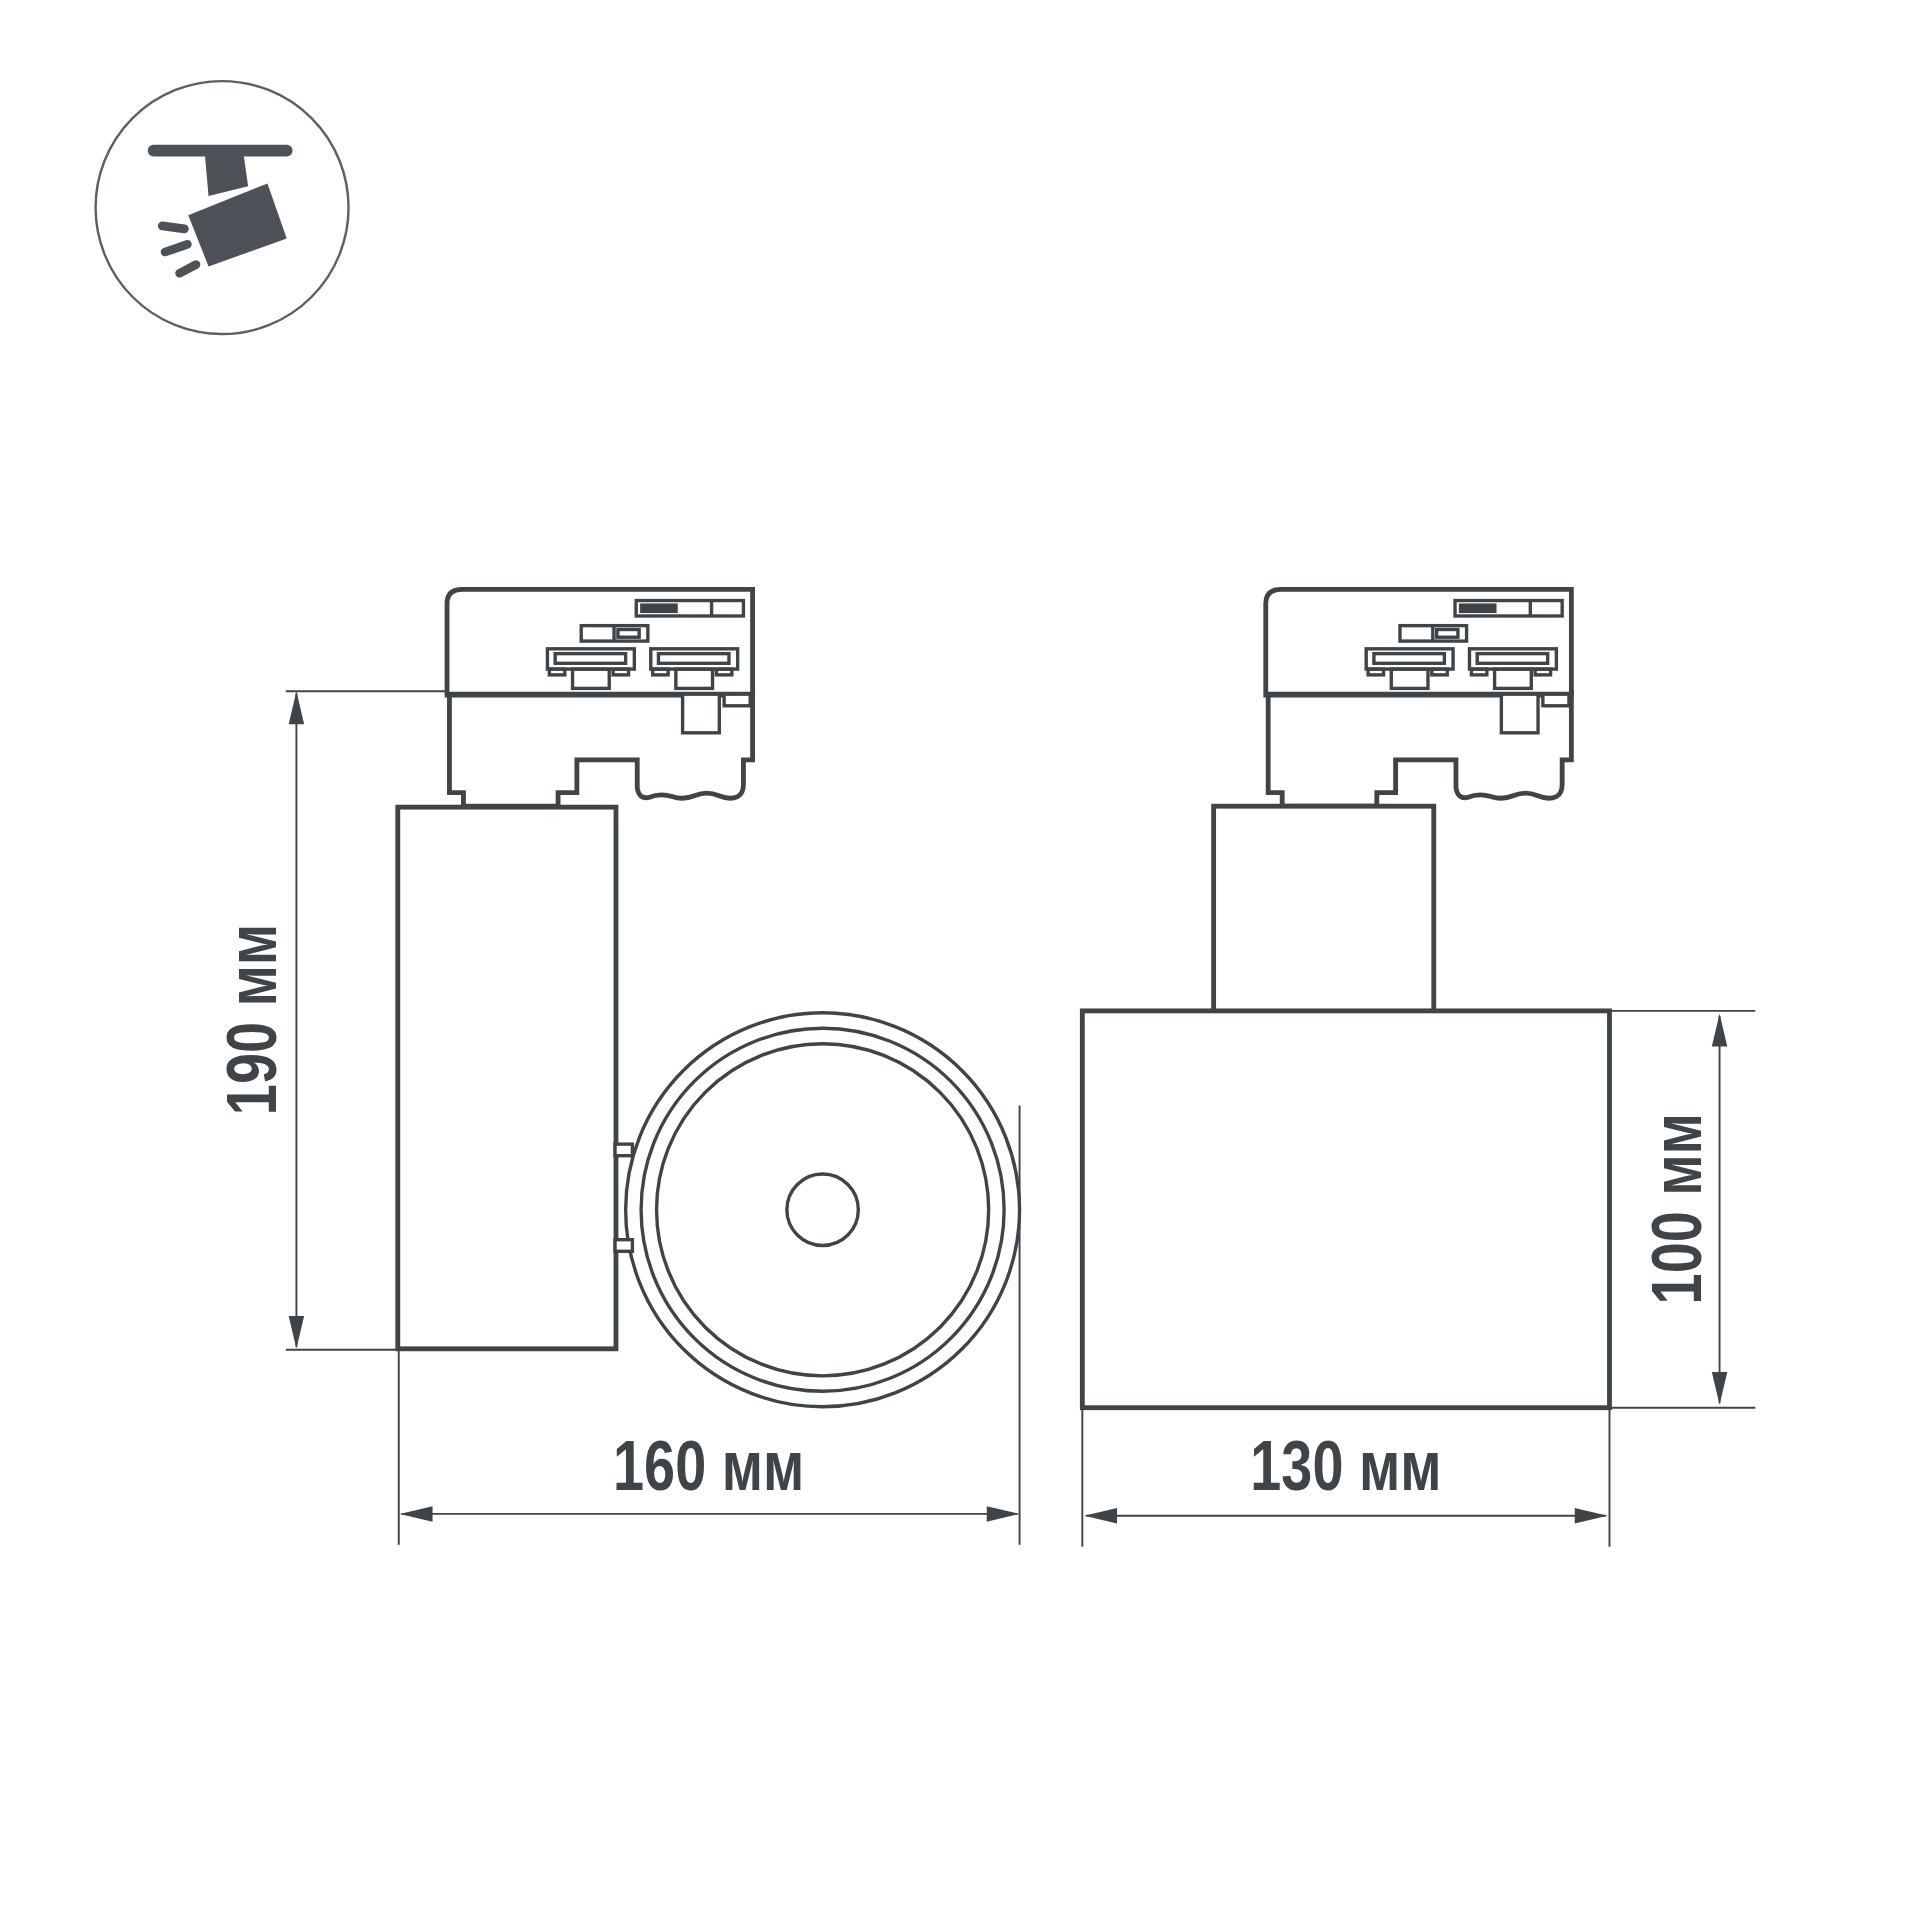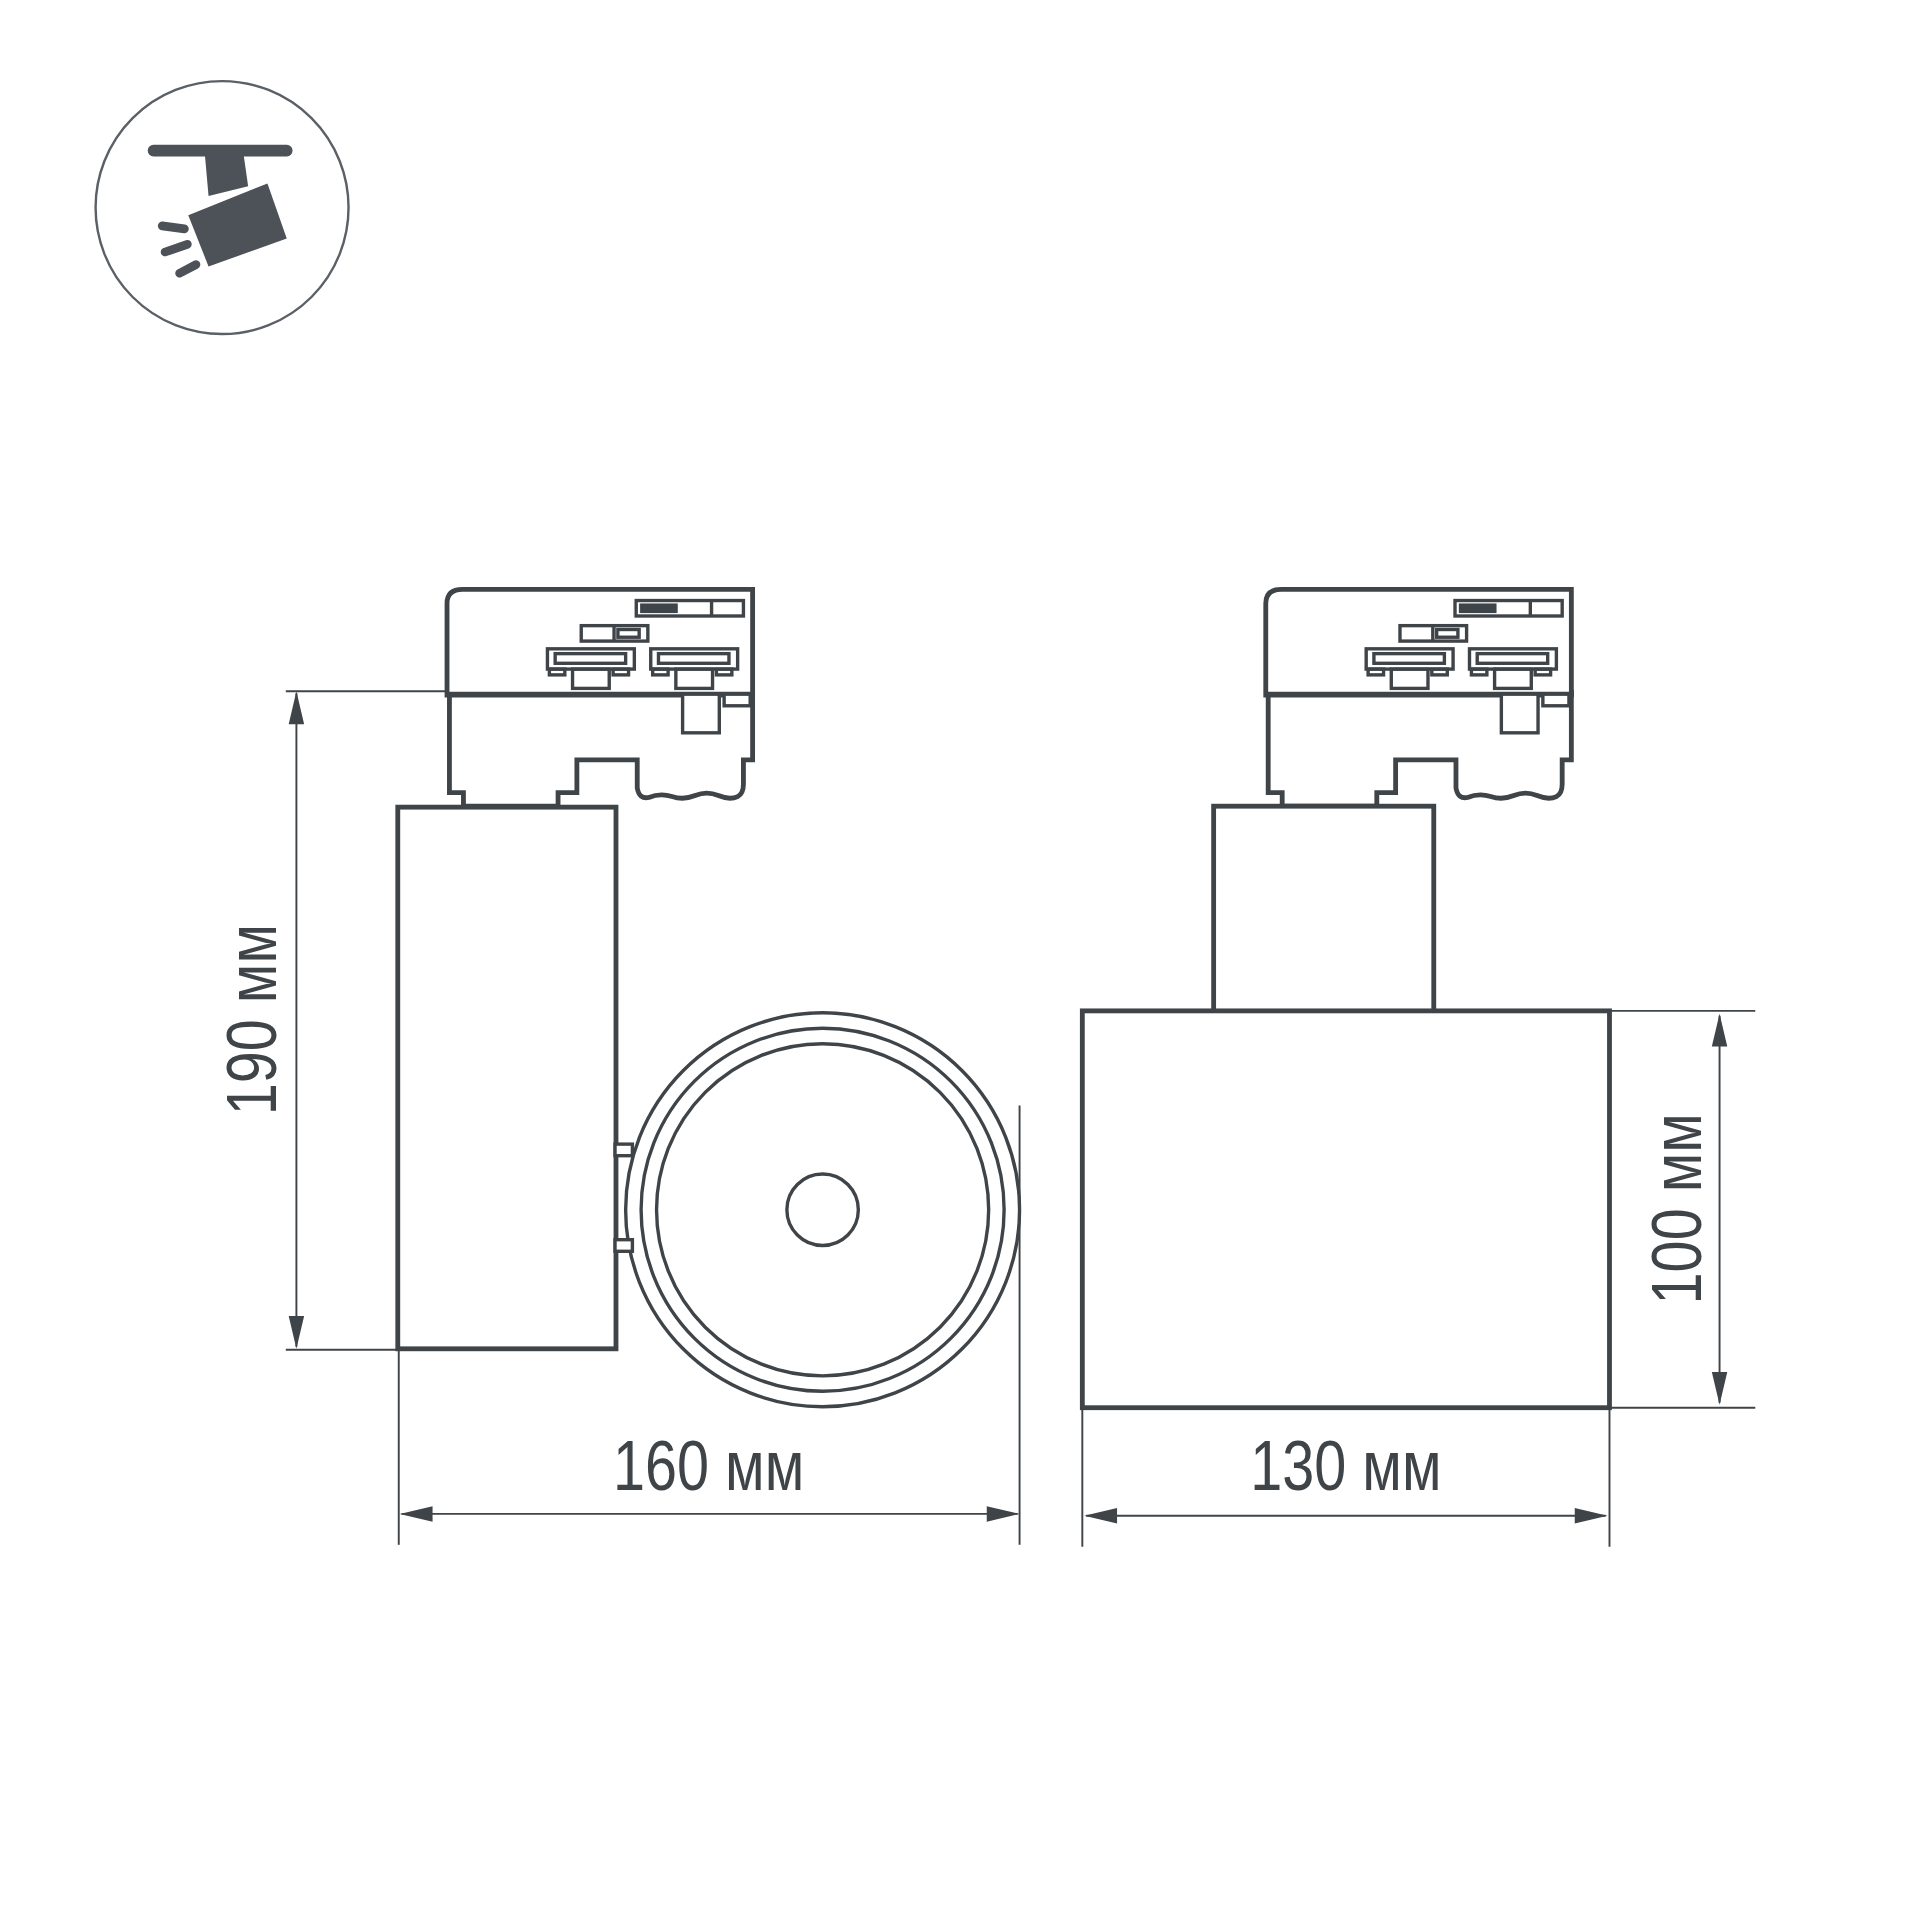--- a/index.html
+++ b/index.html
@@ -1,18 +1,19 @@
 <!DOCTYPE html>
 <html style="--line: #3f4449; --icon: #4c5258; --icon-ring: #5a6066; --bg: #ffffff;"><head>
 <meta charset="utf-8">
 <style>
   html,body{margin:0;padding:0;background:#fff;}
   .canvas{
     position:relative;width:1931px;height:1931px;background:var(--bg,#fff);
     font-family:"Liberation Sans",sans-serif;
+    font-weight:bold;
   }
   svg{display:block;width:1931px;height:1931px;}
   .outline{fill:#ffffff;stroke:var(--line,#3f4449);stroke-width:5;stroke-linejoin:miter;}
   .detail{fill:none;stroke:var(--line,#3f4449);stroke-width:3.5;}
   .detail-fill{fill:var(--line,#3f4449);stroke:none;}
   .whitebox{fill:#ffffff;stroke:var(--line,#3f4449);stroke-width:3.5;}
   .ring{fill:#ffffff;stroke:var(--line,#3f4449);stroke-width:3.5;}
   .ring-open{fill:none;stroke:var(--line,#3f4449);stroke-width:3.5;}
   .dim{stroke:var(--line,#3f4449);stroke-width:2;fill:none;}
   .arrow{fill:var(--line,#3f4449);stroke:none;}

